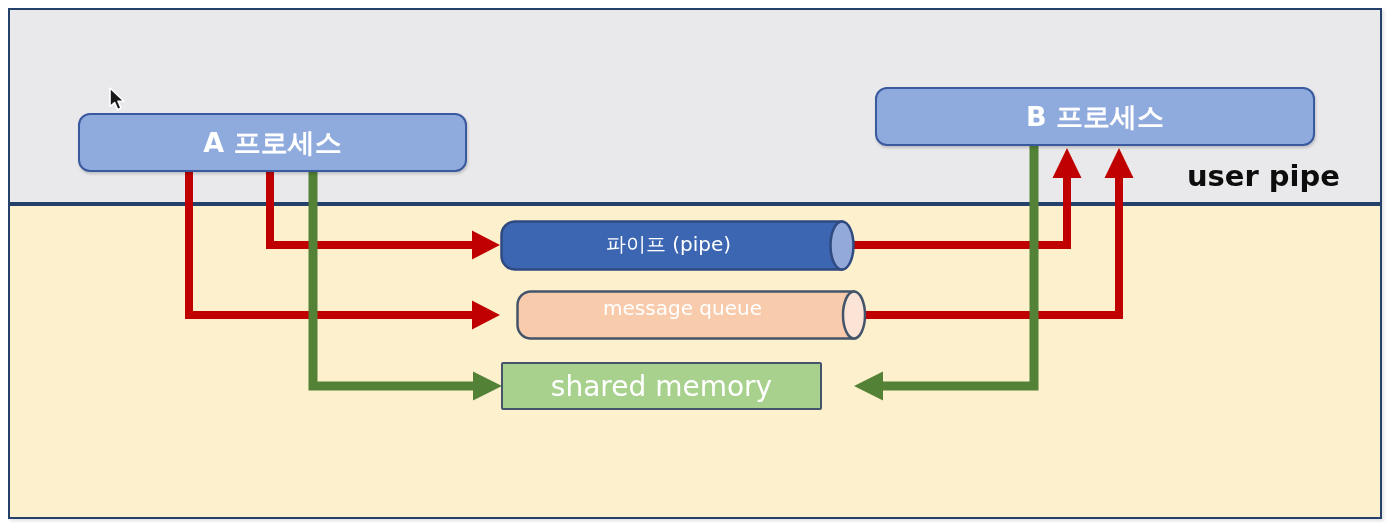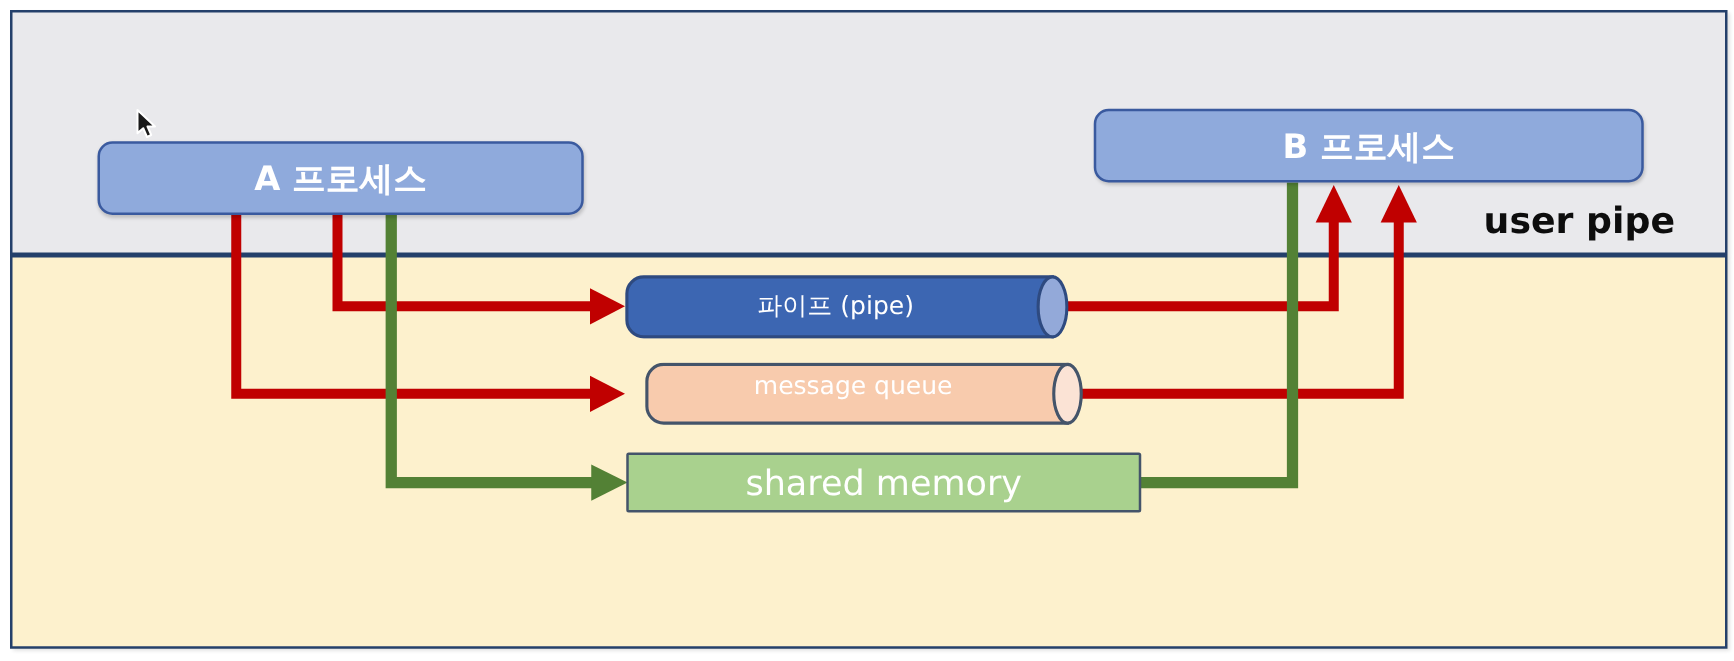--- a/index.html
+++ b/index.html
@@ -58,21 +58,21 @@
     align-items: center;
     justify-content: center;
     color: #ffffff;
     font-size: 20px;
     white-space: nowrap;
   }
   #pipe-box          { left: 500px; top: 220px; width: 355px; height: 51px; }
   #message-queue-box { left: 500px; top: 290px; width: 351px; height: 38px; margin-left: 16px; }
   #shared-memory-box {
     position: absolute;
-    left: 501px; top: 362px; width: 412px; height: 48px;
+    left: 501px; top: 362px; width: 321px; height: 48px;
     box-sizing: border-box;
     background: #a9d18e;
     border: 2.5px solid #44546a;
     border-radius: 2px;
     display: flex;
     align-items: center;
     justify-content: center;
     color: #ffffff;
     font-size: 28px;
     white-space: nowrap;

